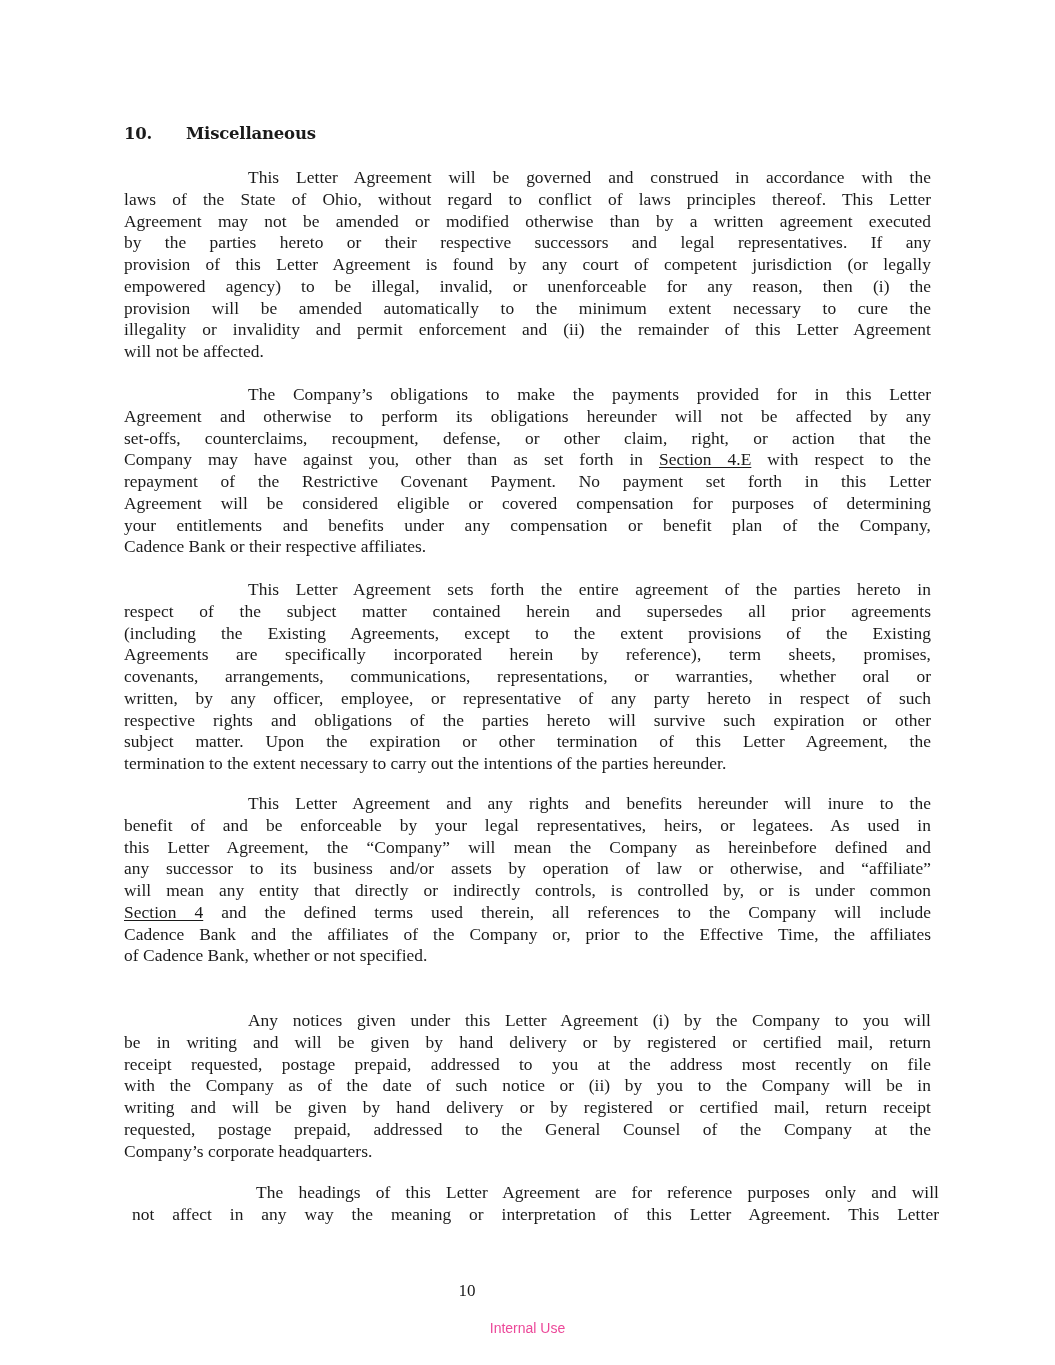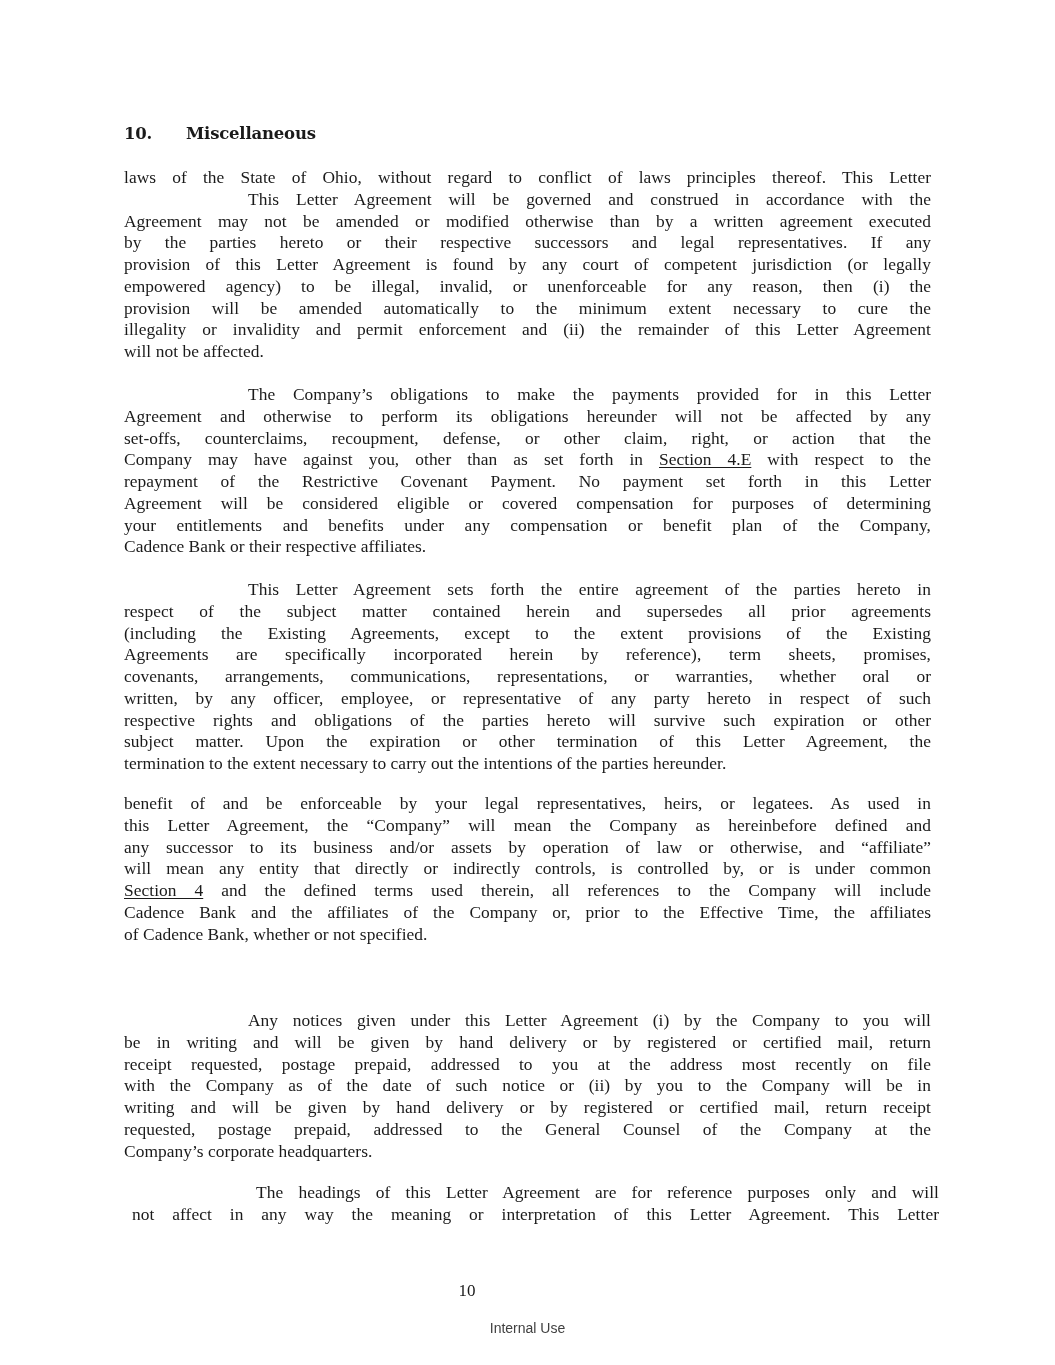--- a/index.html
+++ b/index.html
@@ -21,37 +21,37 @@
     }
     .line.last { text-align-last: left; }
     .line.indent { padding-left: 124px; }
     .u { text-decoration: underline; text-underline-offset: 2px; }
     .pagenum {
       position: absolute; left: 0; width: 886px; top: 1281px; text-align: center;
       font-family: "Liberation Serif", serif; font-size: 17px; margin-left: 24px;
     }
     .footer {
       position: absolute; left: 0; width: 1055px; top: 1320px; text-align: center;
-      font-family: "Liberation Sans", "DejaVu Sans", sans-serif; font-size: 14px; color: #404040;
+      font-family: "Liberation Sans", "DejaVu Sans", sans-serif; font-size: 14px; color: #ec4899;
     }
     
     .line { font-size: 17.4px; letter-spacing: 0.05px; }
   </style>
 </head>
 <body>
 
 <div class="page">
 
   <div class="heading">
     <span class="num">10.</span><span>Miscellaneous</span>
   </div>
 
   <div class="para" style="top:167px;">
+    <span class="line indent">This Letter Agreement will be governed and construed in accordance with the</span>
     <span class="line">laws of the State of Ohio, without regard to conflict of laws principles thereof.  This Letter</span>
-    <span class="line indent">This Letter Agreement will be governed and construed in accordance with the</span>
     <span class="line">Agreement may not be amended or modified otherwise than by a written agreement executed</span>
     <span class="line">by the parties hereto or their respective successors and legal representatives.  If any</span>
     <span class="line">provision of this Letter Agreement is found by any court of competent jurisdiction (or legally</span>
     <span class="line">empowered agency) to be illegal, invalid, or unenforceable for any reason, then (i) the</span>
     <span class="line">provision will be amended automatically to the minimum extent necessary to cure the</span>
     <span class="line">illegality or invalidity and permit enforcement and (ii) the remainder of this Letter Agreement</span>
     <span class="line last">will not be affected.</span>
   </div>
 
   <div class="para" style="top:384px;">
@@ -71,20 +71,21 @@
     <span class="line">(including the Existing Agreements, except to the extent provisions of the Existing</span>
     <span class="line">Agreements are specifically incorporated herein by reference), term sheets, promises,</span>
     <span class="line">covenants, arrangements, communications, representations, or warranties, whether oral or</span>
     <span class="line">written, by any officer, employee, or representative of any party hereto in respect of such</span>
     <span class="line">respective rights and obligations of the parties hereto will survive such expiration or other</span>
     <span class="line">subject matter.  Upon the expiration or other termination of this Letter Agreement, the</span>
     <span class="line last">termination to the extent necessary to carry out the intentions of the parties hereunder.</span>
   </div>
 
   <div class="para" style="top:793px;">
+    <span class="line indent">This Letter Agreement and any rights and benefits hereunder will inure to the</span>
     <span class="line">benefit of and be enforceable by your legal representatives, heirs, or legatees.  As used in</span>
     <span class="line">this Letter Agreement, the “Company” will mean the Company as hereinbefore defined and</span>
     <span class="line">any successor to its business and/or assets by operation of law or otherwise, and “affiliate”</span>
     <span class="line">will mean any entity that directly or indirectly controls, is controlled by, or is under common</span>
     <span class="line"><span class="u">Section 4</span><span style="white-space:pre;"> and the defined terms used therein, all references to the Company will include</span></span>
     <span class="line">Cadence Bank and the affiliates of the Company or, prior to the Effective Time, the affiliates</span>
     <span class="line last">of Cadence Bank, whether or not specified.</span>
   </div>
 
   <div class="para" style="top:1010px;">

